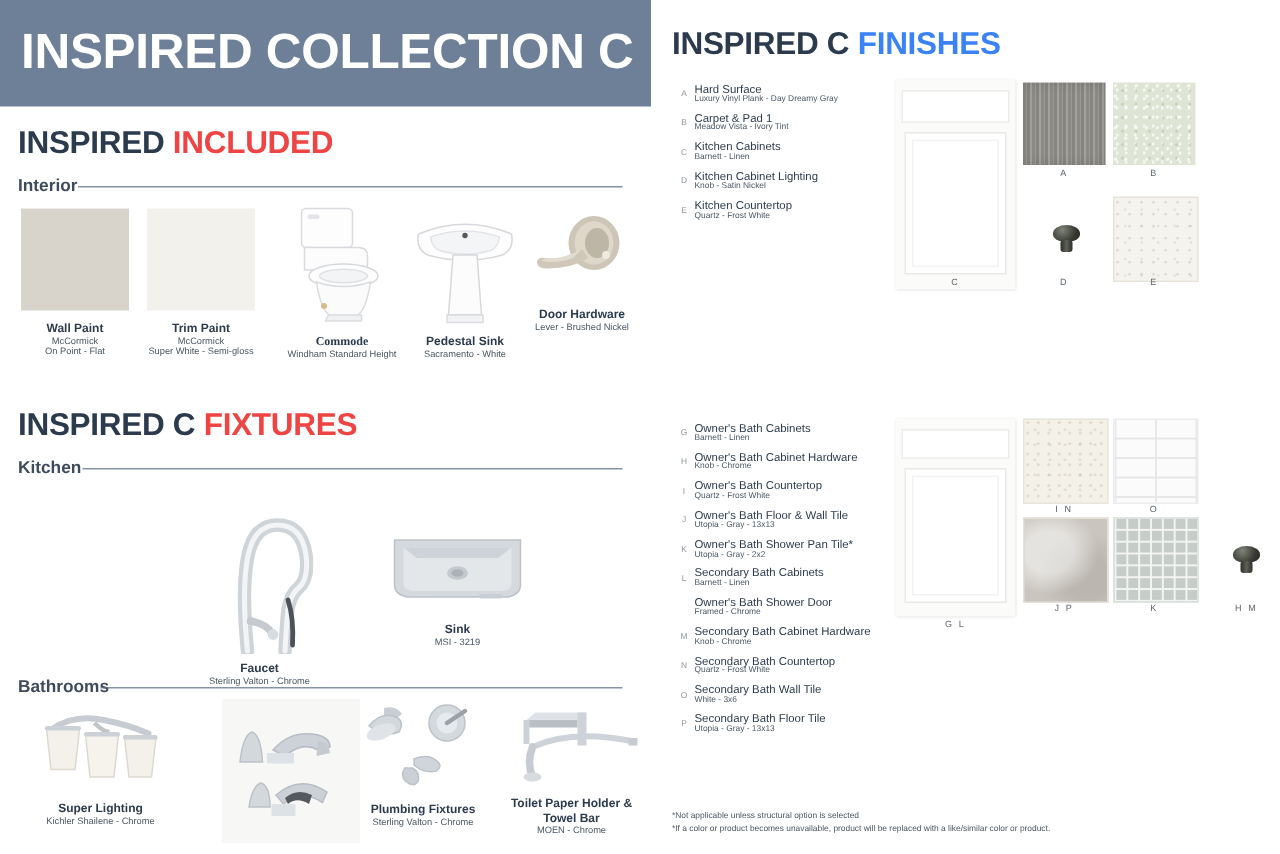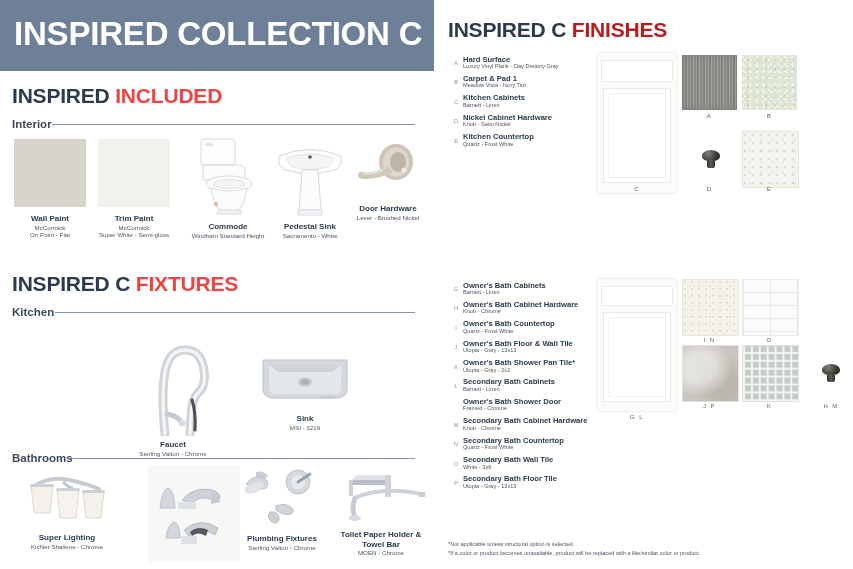--- a/index.html
+++ b/index.html
@@ -54,21 +54,21 @@
   }
 
   .flist{position:absolute;left:0;}
   .frow{position:relative;height:19.4px;}
   .frow .ltr{
     position:absolute;left:6px;top:6px;width:10px;
     font-size:5.6px;color:#8b949c;text-align:center;
   }
   .frow .t1{
     position:absolute;left:18px;top:0.5px;
-    font-size:7.6px;font-weight:bold;color:#2b3b4d;white-space:nowrap;text-align:center;
+    font-size:7.6px;font-weight:normal;color:#2b3b4d;white-space:nowrap;text-align:center;
   }
   .frow .t2{
     position:absolute;left:18px;top:9px;
     font-size:5.6px;color:#4a5763;white-space:nowrap;
   }
 
   .slabel{
     position:absolute;font-size:6px;color:#5c666e;letter-spacing:1.4px;
     text-align:center;white-space:nowrap;
   }
@@ -130,21 +130,21 @@
       <svg width="70" height="80" viewBox="0 0 70 80">
         <rect x="8" y="3" width="34" height="26" rx="3" fill="#fdfdfd" stroke="#d8dade"></rect>
         <rect x="12" y="7" width="8" height="3" rx="1.5" fill="#e2e4e8"></rect>
         <path d="M10 29 h36 q6 0 6 6 v6 q0 3 -4 3 h-38 z" fill="#fcfcfc" stroke="#d8dade"></path>
         <ellipse cx="36" cy="48" rx="23" ry="8" fill="#fdfdfd" stroke="#d5d7db"></ellipse>
         <ellipse cx="36" cy="48" rx="16" ry="4.5" fill="#f3f4f6" stroke="#dfe1e5"></ellipse>
         <path d="M18 52 q3 20 10 23 h16 q7 -3 10 -23 q-18 6 -36 0z" fill="#fbfbfb" stroke="#d8dade"></path>
         <path d="M26 74 h22 v4 h-24 z" fill="#f0f1f3" stroke="#dadce0"></path>
         <circle cx="23" cy="68" r="2" fill="#dcb98a"></circle>
       </svg>
-      <div class="nm" style="margin-top:2px;">Commode</div>
+      <div class="nm" style="margin-top:2px;font-family:Liberation Serif, serif;">Commode</div>
       <div class="sub">Windham Standard Height</div>
     </div>
 
     <div class="item" style="left:262px;top:136px;width:96px;">
       <svg width="78" height="80" viewBox="0 0 78 80">
         <path d="M8 20 q31 -13 62 0 q2 10 -6 14 q-25 7 -50 0 q-8 -4 -6 -14z" fill="#fdfdfd" stroke="#d6d8dc"></path>
         <path d="M16 22 q23 -8 46 0 q-1 7 -6 9 q-17 5 -34 0 q-5 -2 -6 -9z" fill="#f4f5f7" stroke="#e1e3e7"></path>
         <circle cx="39" cy="21" r="1.8" fill="#57585c"></circle>
         <path d="M31 34 h16 l3 40 h-22z" fill="#fcfcfc" stroke="#d6d8dc"></path>
         <path d="M27 74 h24 v5 h-24z" fill="#f2f3f5" stroke="#dadce0"></path>
@@ -262,42 +262,42 @@
       <div class="nm">Towel Bar</div>
       <div class="sub">MOEN - Chrome</div>
     </div>
 
   </div>
 
   <div class="right-col">
 
     <div class="r-head">
       <span class="dark" style="color:#2b3b4d;">INSPIRED C</span>
-      <span class="gray" style="color:#b91c1c;">FINISHES</span>
+      <span class="gray" style="color:#3b82f6;">FINISHES</span>
     </div>
 
     <div class="flist" style="top:54px;width:210px;">
       <div class="frow">
         <span class="ltr">A</span>
         <span class="t1">Hard Surface</span>
         <span class="t2">Luxury Vinyl Plank - Day Dreamy Gray</span>
       </div>
       <div class="frow">
         <span class="ltr">B</span>
         <span class="t1">Carpet &amp; Pad 1</span>
         <span class="t2">Meadow Vista - Ivory Tint</span>
       </div>
       <div class="frow">
         <span class="ltr">C</span>
         <span class="t1">Kitchen Cabinets</span>
         <span class="t2">Barnett - Linen</span>
       </div>
       <div class="frow">
         <span class="ltr">D</span>
-        <span class="t1">Nickel Cabinet Hardware</span>
+        <span class="t1">Kitchen Cabinet Lighting</span>
         <span class="t2">Knob - Satin Nickel</span>
       </div>
       <div class="frow">
         <span class="ltr">E</span>
         <span class="t1">Kitchen Countertop</span>
         <span class="t2">Quartz - Frost White</span>
       </div>
     </div>
 
     <div class="door" style="left:152px;top:53px;width:80px;height:140px;">

